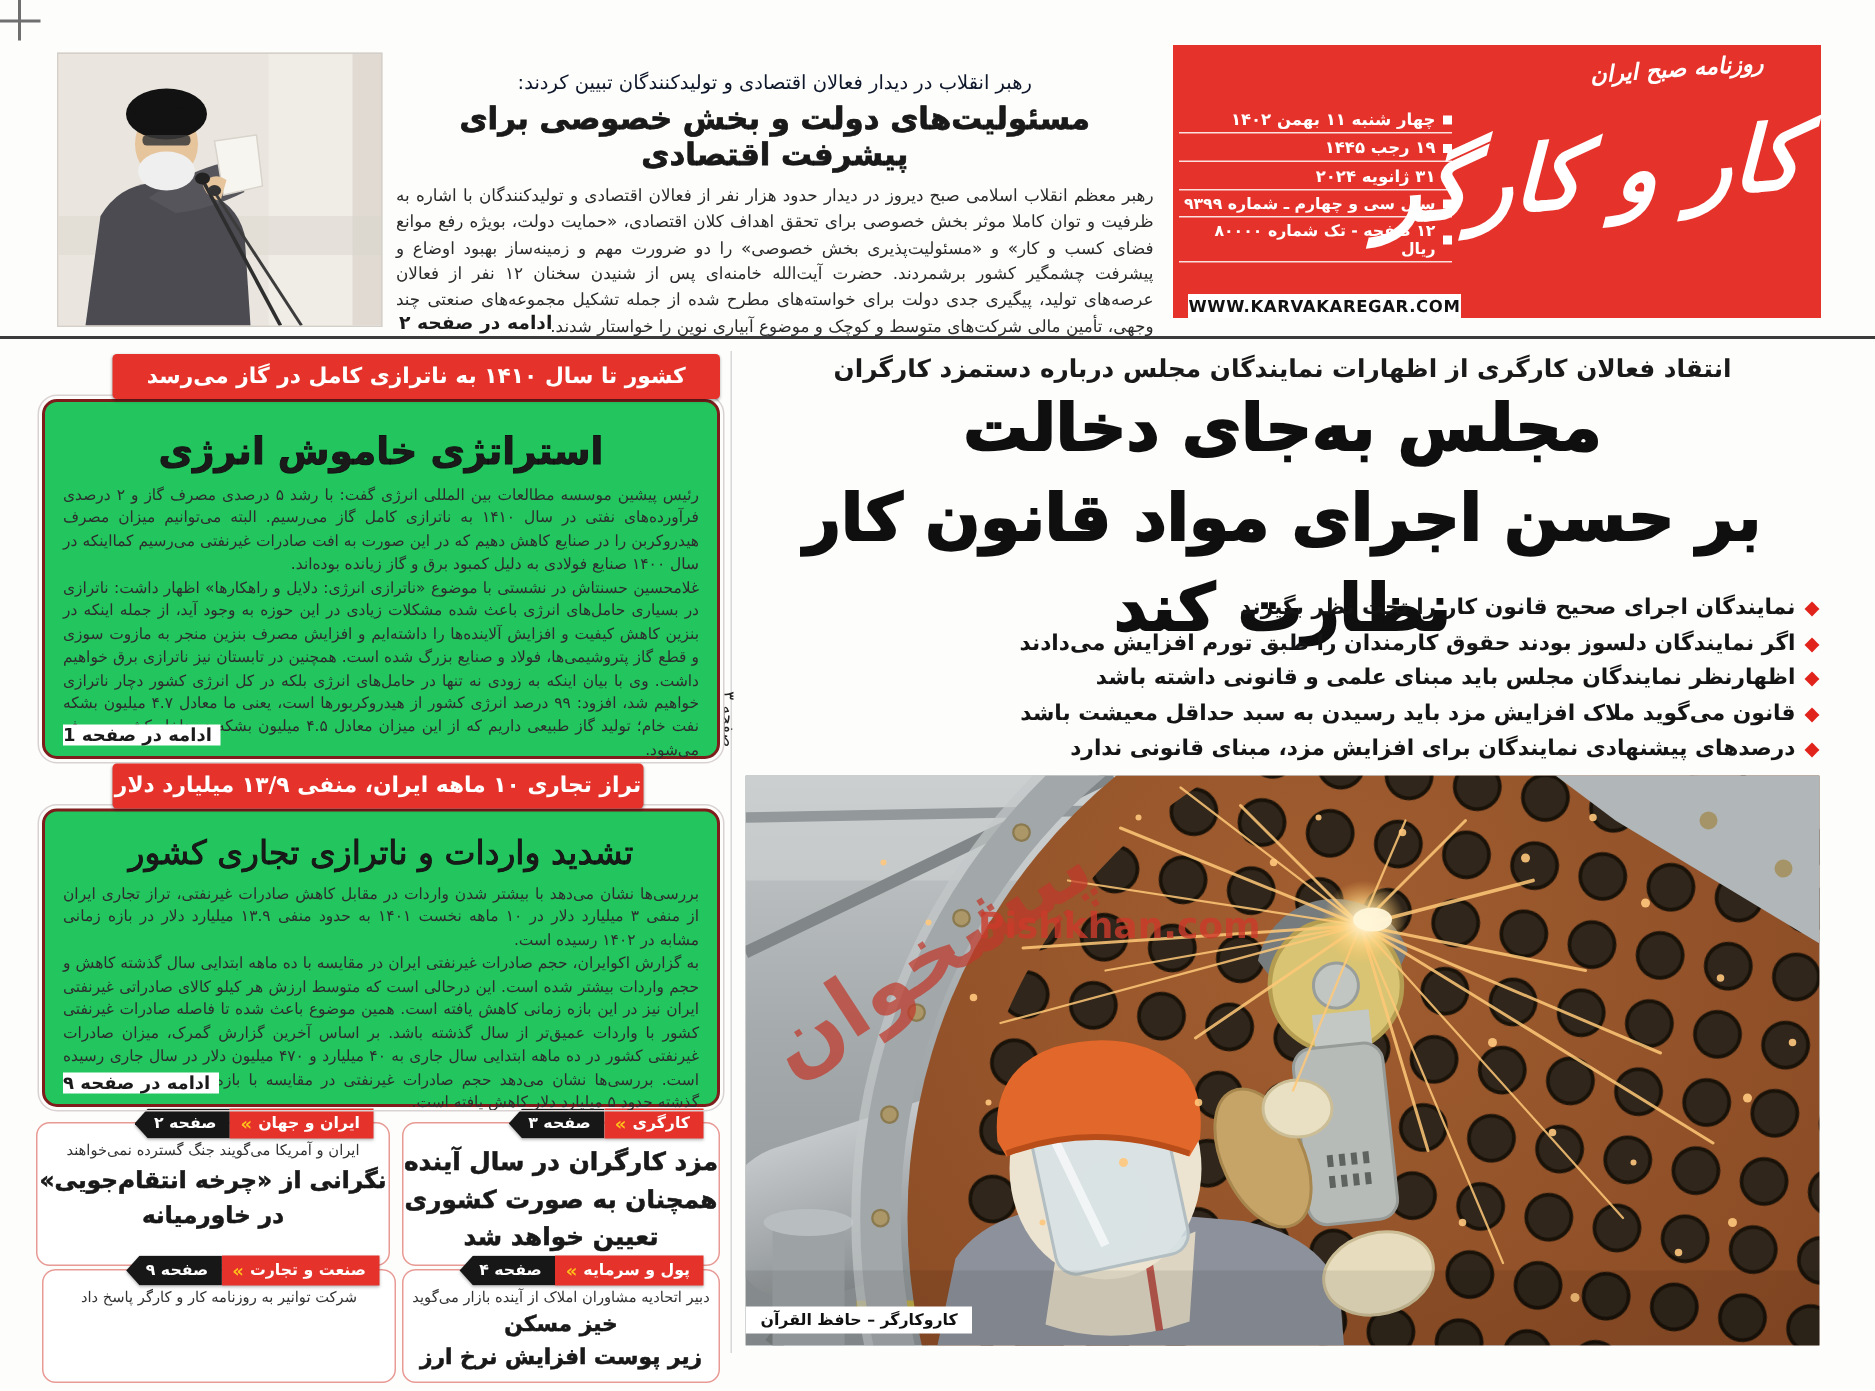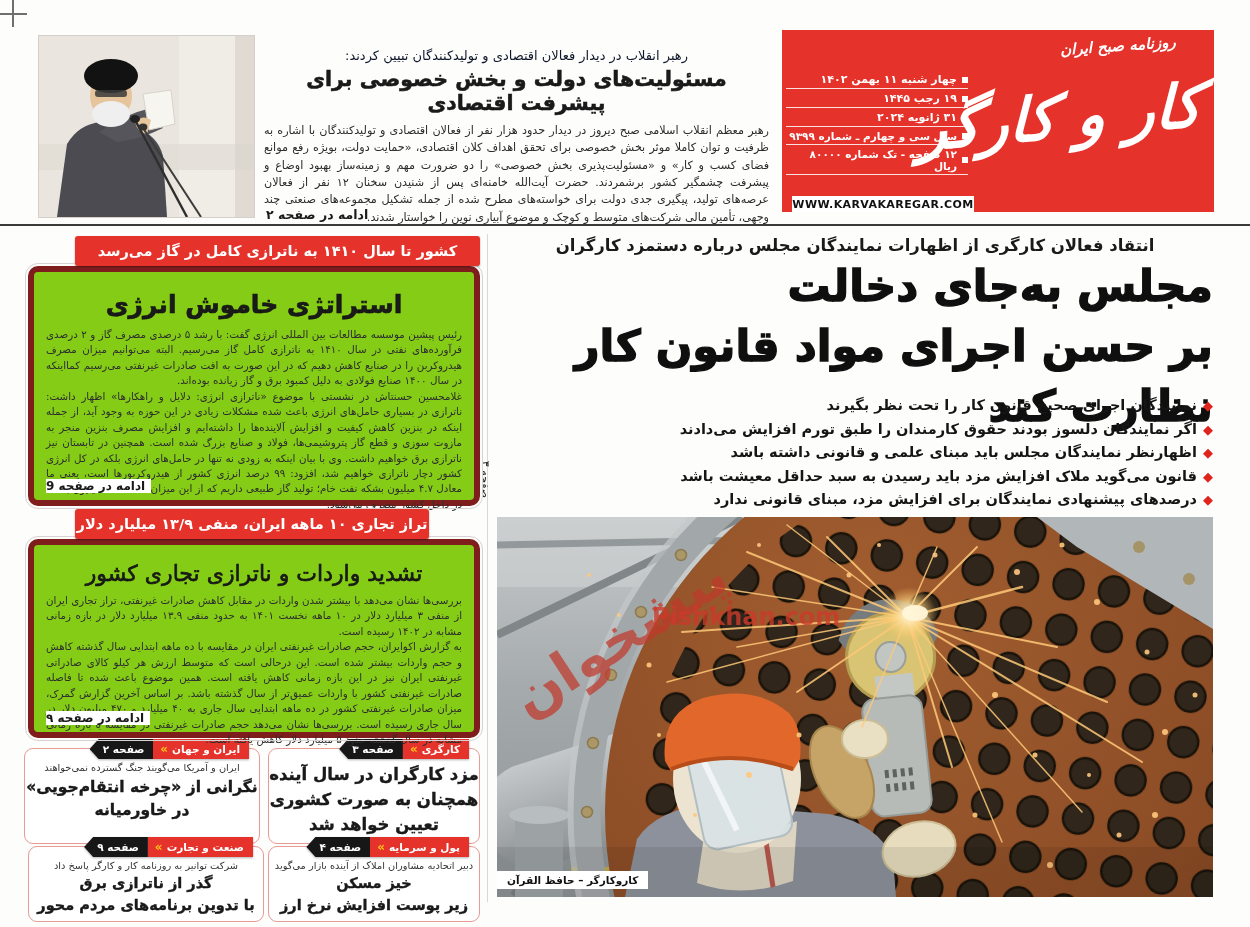--- a/index.html
+++ b/index.html
@@ -35,21 +35,21 @@
   .sq { display:inline-block; width:6px; height:6px; background:#fff; flex:0 0 auto; }
   .mast-site { position:absolute; left:10px; top:166px; width:182px; background:#fff; color:#111; font-weight:bold; font-size:11px; text-align:center; padding:2px 0; letter-spacing:.4px; }
 
   .top-rule { left:0; top:224px; width:1250px; height:2px; background:#3b3b3b; }
   .col-rule { left:487px; top:234px; width:1px; height:668px; background:#d8d8d8; }
 
   
   .red-tag { background:#e5322b; color:#fff; font-weight:bold; font-size:14.5px; text-align:center; border-radius:3px; box-shadow:0 1px 2px rgba(0,0,0,.35); direction:rtl; z-index:3; display:flex; align-items:center; justify-content:center; }
   .tag1 { left:75px; top:236px; width:405px; height:30px; }
   .tag2 { left:75px; top:509px; width:354px; height:30px; }
-  .frame { background:#84cc16; border:6px solid #7f1d1d; outline:1px solid #d9d2d2; outline-offset:2px; border-radius:10px; }
+  .frame { background:#22c55e; border:2px solid #7f1d1d; outline:1px solid #d9d2d2; outline-offset:2px; border-radius:10px; }
   .box1 { left:28px; top:266px; width:452px; height:240px; z-index:1; padding:18px 12px 8px; }
   .box2 { left:28px; top:539px; width:452px; height:199px; z-index:1; padding:16px 12px 8px; }
   .art-head1 { text-align:center; font-size:25px; font-weight:bold; -webkit-text-stroke:.6px #111; margin-bottom:8px; }
   .art-head2 { text-align:center; font-size:22px; font-weight:normal; -webkit-text-stroke:.6px #111; margin-bottom:7px; }
   .art-body { font-size:10.3px; line-height:1.5; text-align:justify; color:#2d2d2d; }
   .art-cont { position:absolute; left:12px; bottom:7px; font-weight:bold; font-size:12px; background:#fff; padding-right:6px; }
 
   
   .teaser { background:#fff; border:1px solid #e89a95; border-radius:9px; }
   .t0 { left:268px; top:748px; width:212px; height:96px; }
@@ -61,21 +61,21 @@
   .ttab-sec { background:#e5322b; display:flex; align-items:center; gap:4px; padding:0 9px 0 7px; direction:ltr; }
   .chev { color:#ffc21a; font-weight:bold; font-size:12px; line-height:1; }
   .tkicker { text-align:center; font-size:9.8px; color:#333; margin-top:13px; direction:rtl; }
   .thead { text-align:center; font-weight:bold; direction:rtl; white-space:pre-line; line-height:1.5; -webkit-text-stroke:.35px #111; }
   .thead-lg { font-size:16.5px; margin-top:14px; }
   .thead-md { font-size:15.5px; margin-top:3px; }
   .thead-sm { font-size:14.5px; margin-top:2px; }
 
   
   .main-kicker { left:497px; top:236px; width:716px; text-align:center; font-size:16.5px; font-weight:bold; direction:rtl; }
-  .main-head { left:497px; top:256px; width:716px; text-align:right; direction:rtl; font-weight:bold; font-size:43px; line-height:60px; color:#0f0f0f; -webkit-text-stroke:1.4px #0f0f0f; }
+  .main-head { left:497px; top:256px; width:716px; text-align:center; direction:rtl; font-weight:bold; font-size:43px; line-height:60px; color:#0f0f0f; -webkit-text-stroke:1.4px #0f0f0f; }
   .bullets { left:640px; top:394px; width:573px; direction:rtl; }
   .bullet-row { display:flex; align-items:baseline; gap:6px; font-size:14.5px; font-weight:bold; line-height:22.5px; color:#151515; }
   .diamond { color:#e0241c; font-size:13px; flex:0 0 auto; }
   .vpage { left:467px; top:473px; font-size:11px; color:#222; transform:rotate(90deg); direction:rtl; }
 
   
   .photo { left:497px; top:517px; width:716px; height:380px; background:#9ea3a5; overflow:hidden; }
   .photo-caption { position:absolute; left:0; bottom:8px; background:#fff; color:#111; font-size:10.5px; font-weight:bold; padding:3px 10px; direction:rtl; }
 </style>
 </head>
@@ -145,21 +145,21 @@
   <div class="mast-site">WWW.KARVAKAREGAR.COM</div>
 </div>
 
 <div class="abs top-rule"></div>
 <div class="abs col-rule"></div>
 
 <div class="abs red-tag tag1">کشور تا سال ۱۴۱۰ به ناترازی کامل در گاز می‌رسد</div>
 <div class="abs frame box1 rtl">
   <div class="art-head1">استراتژی خاموش انرژی</div>
   <div class="art-body"><span>رئیس پیشین موسسه مطالعات بین المللی انرژی گفت: با رشد ۵ درصدی مصرف گاز و ۲ درصدی فرآورده‌های نفتی در سال ۱۴۱۰ به ناترازی کامل گاز می‌رسیم. البته می‌توانیم میزان مصرف هیدروکربن را در صنایع کاهش دهیم که در این صورت به افت صادرات غیرنفتی می‌رسیم کمااینکه در سال ۱۴۰۰ صنایع فولادی به دلیل کمبود برق و گاز زیانده بوده‌اند.</span><br><span>غلامحسین حسنتاش در نشستی با موضوع «ناترازی انرژی: دلایل و راهکارها» اظهار داشت: ناترازی در بسیاری حامل‌های انرژی باعث شده مشکلات زیادی در این حوزه به وجود آید، از جمله اینکه در بنزین کاهش کیفیت و افزایش آلاینده‌ها را داشته‌ایم و افزایش مصرف بنزین منجر به مازوت سوزی و قطع گاز پتروشیمی‌ها، فولاد و صنایع بزرگ شده است. همچنین در تابستان نیز ناترازی برق خواهیم داشت. وی با بیان اینکه به زودی نه تنها در حامل‌های انرژی بلکه در کل انرژی کشور دچار ناترازی خواهیم شد، افزود: ۹۹ درصد انرژی کشور از هیدروکربورها است، یعنی ما معادل ۴.۷ میلیون بشکه نفت خام؛ تولید گاز طبیعی داریم که از این میزان معادل ۴.۵ میلیون بشکه در داخل کشور مصرف می‌شود.</span></div>
-  <div class="art-cont">ادامه در صفحه 9</div>
+  <div class="art-cont">ادامه در صفحه 1</div>
 </div>
 
 <div class="abs red-tag tag2">تراز تجاری ۱۰ ماهه ایران، منفی ۱۳/۹ میلیارد دلار</div>
 <div class="abs frame box2 rtl">
   <div class="art-head2">تشدید واردات و ناترازی تجاری کشور</div>
   <div class="art-body"><span>بررسی‌ها نشان می‌دهد با بیشتر شدن واردات در مقابل کاهش صادرات غیرنفتی، تراز تجاری ایران از منفی ۳ میلیارد دلار در ۱۰ ماهه نخست ۱۴۰۱ به حدود منفی ۱۳.۹ میلیارد دلار در بازه زمانی مشابه در ۱۴۰۲ رسیده است.</span><br><span>به گزارش اکوایران، حجم صادرات غیرنفتی ایران در مقایسه با ده ماهه ابتدایی سال گذشته کاهش و حجم واردات بیشتر شده است. این درحالی است که متوسط ارزش هر کیلو کالای صادراتی غیرنفتی ایران نیز در این بازه زمانی کاهش یافته است. همین موضوع باعث شده تا فاصله صادرات غیرنفتی کشور با واردات عمیق‌تر از سال گذشته باشد. بر اساس آخرین گزارش گمرک، میزان صادرات غیرنفتی کشور در ده ماهه ابتدایی سال جاری به ۴۰ میلیارد و ۴۷۰ میلیون دلار در سال جاری رسیده است. بررسی‌ها نشان می‌دهد حجم صادرات غیرنفتی در مقایسه با بازه زمانی مشابه در سال گذشته حدود ۵ میلیارد دلار کاهش یافته است.</span></div>
   <div class="art-cont">ادامه در صفحه ۹</div>
 </div>
 
 <div class="abs teaser t0">
@@ -203,22 +203,20 @@
 
 <div class="abs teaser t3">
   <div class="ttab">
     <div class="ttab-page">صفحه ۹</div>
     <div class="ttab-sec">
         <span class="chev">«</span>
         <span>صنعت و تجارت</span>
       </div>
   </div>
   <div class="tkicker">شرکت توانیر به روزنامه کار و کارگر پاسخ داد</div>
-  <div class="thead thead-sm">گذر از ناترازی برق
-با تدوین برنامه‌های مردم محور</div>
 </div>
 
 <div class="abs main-kicker">انتقاد فعالان کارگری از اظهارات نمایندگان مجلس درباره دستمزد کارگران</div>
 <div class="abs main-head">
   <div>مجلس به‌جای دخالت</div>
   <div>بر حسن اجرای مواد قانون کار نظارت کند</div>
 </div>
 <div class="abs bullets">
   <div class="bullet-row">
       <span class="diamond">◆</span>

